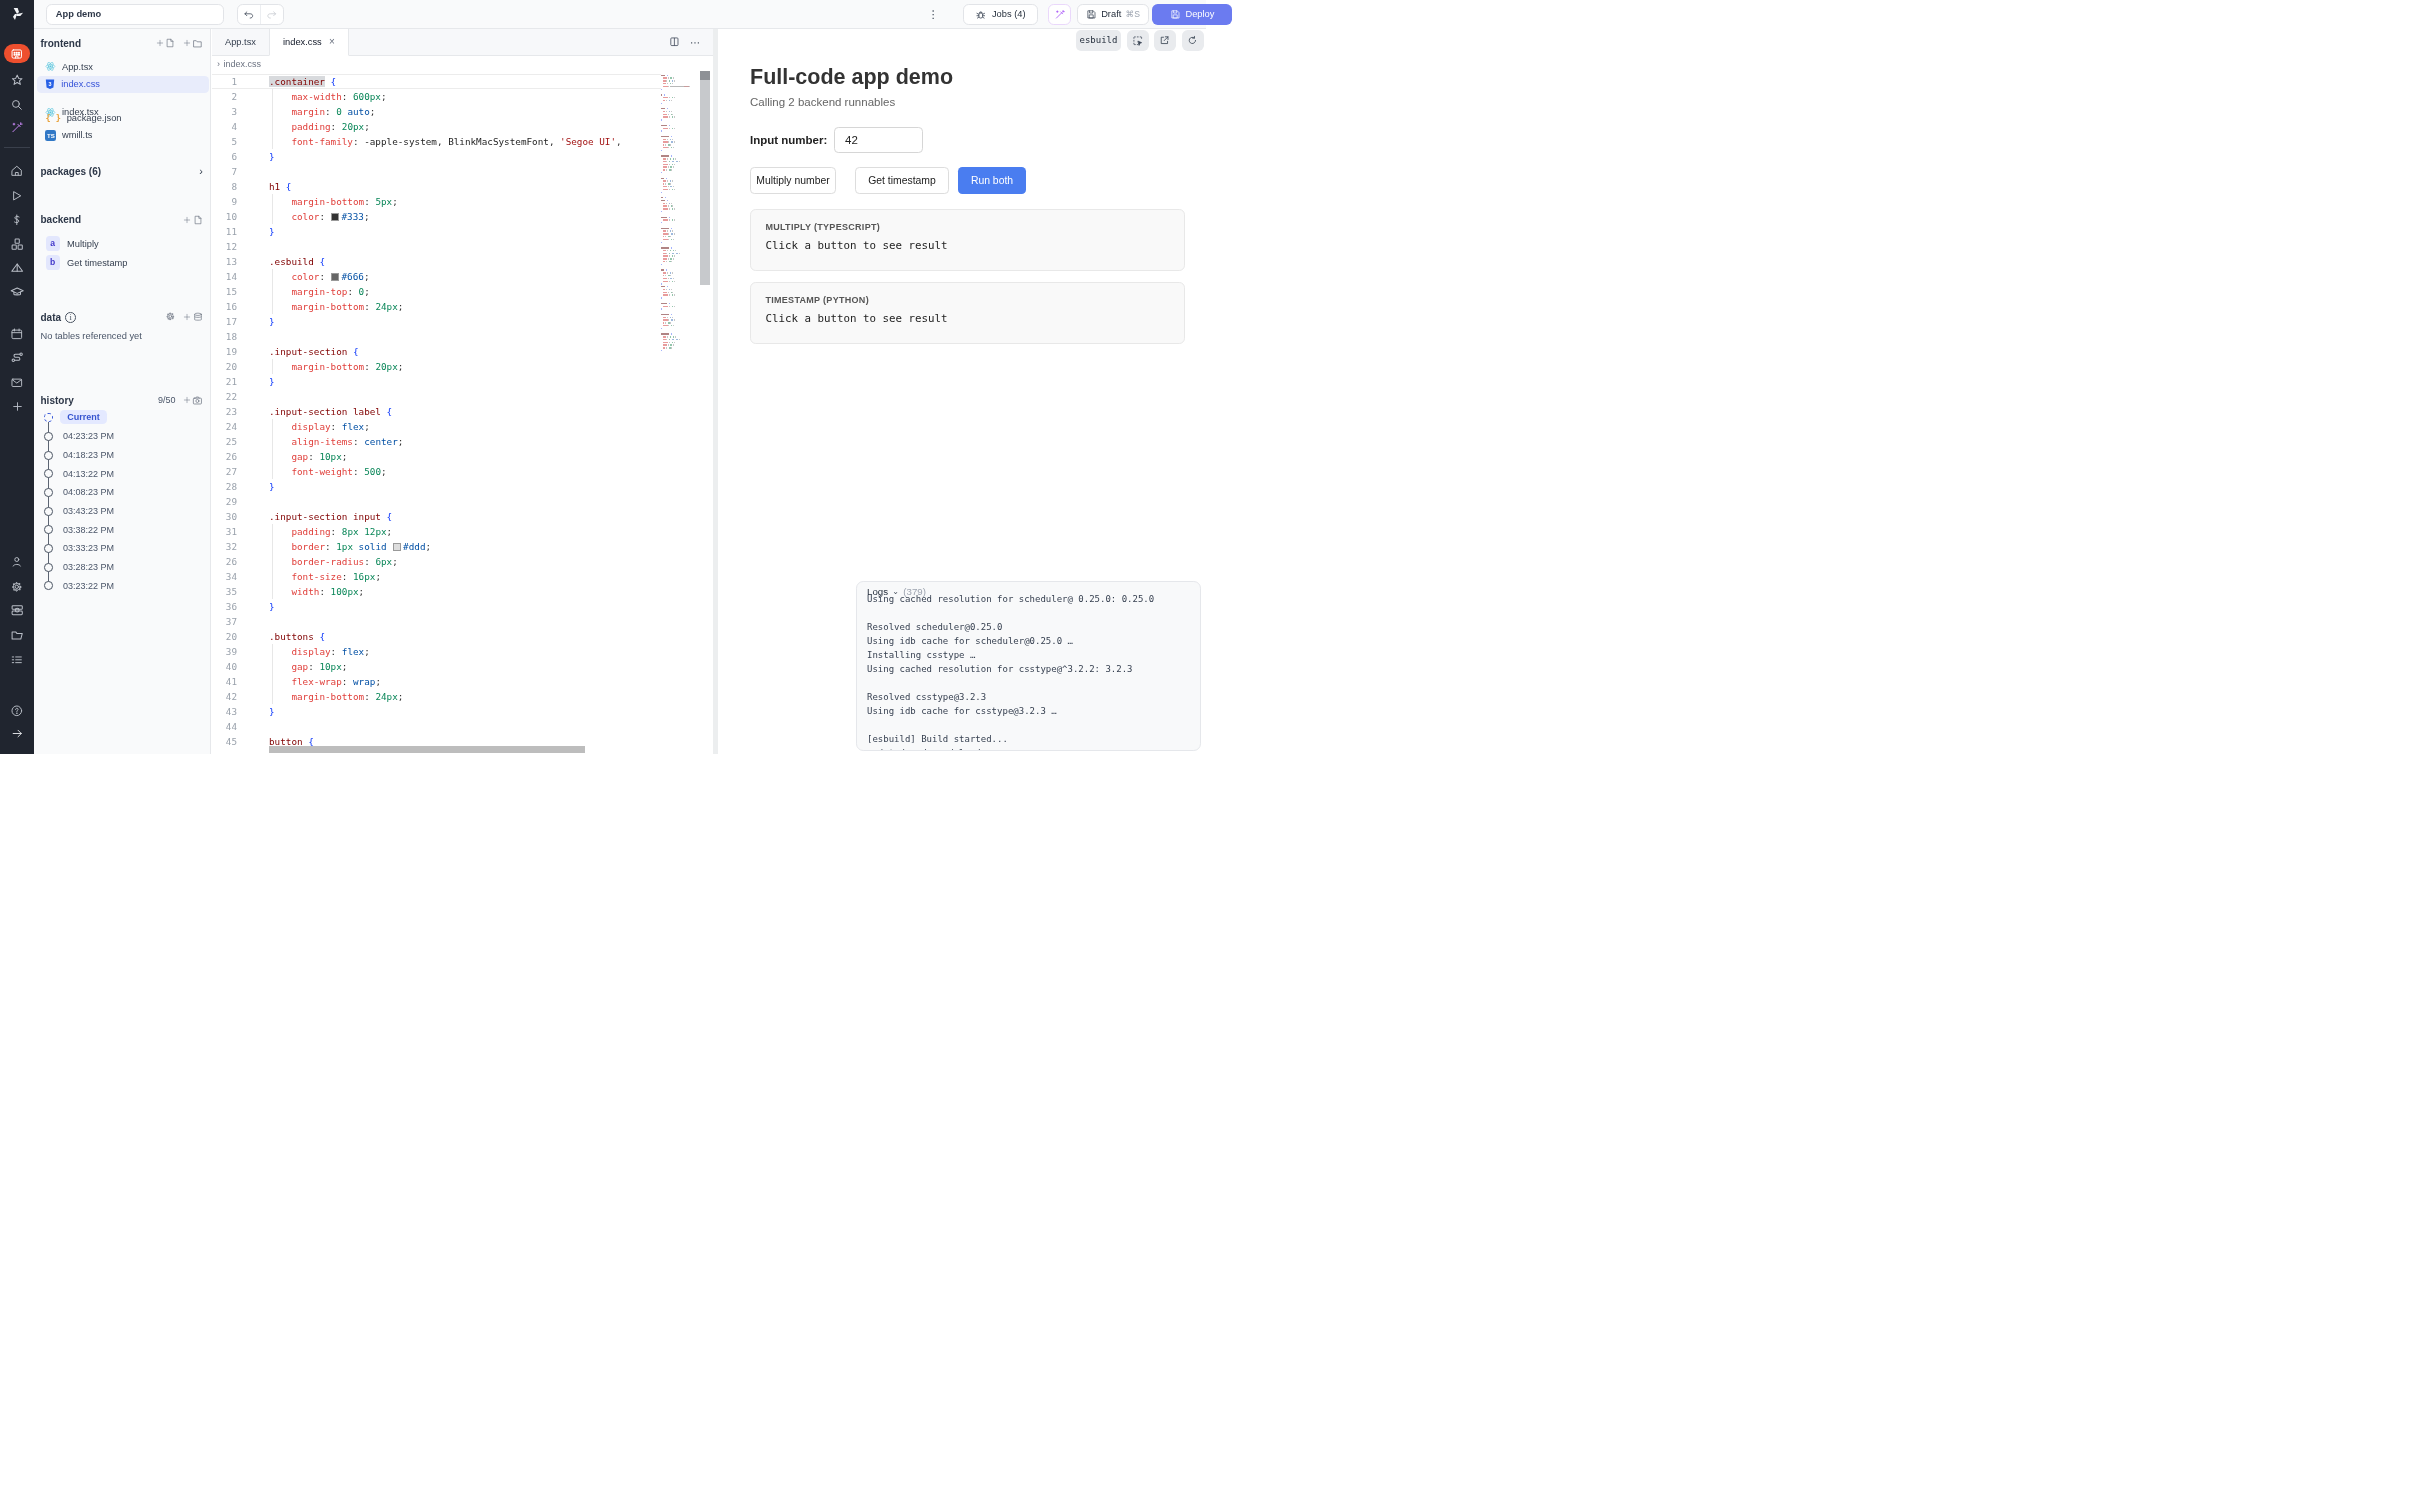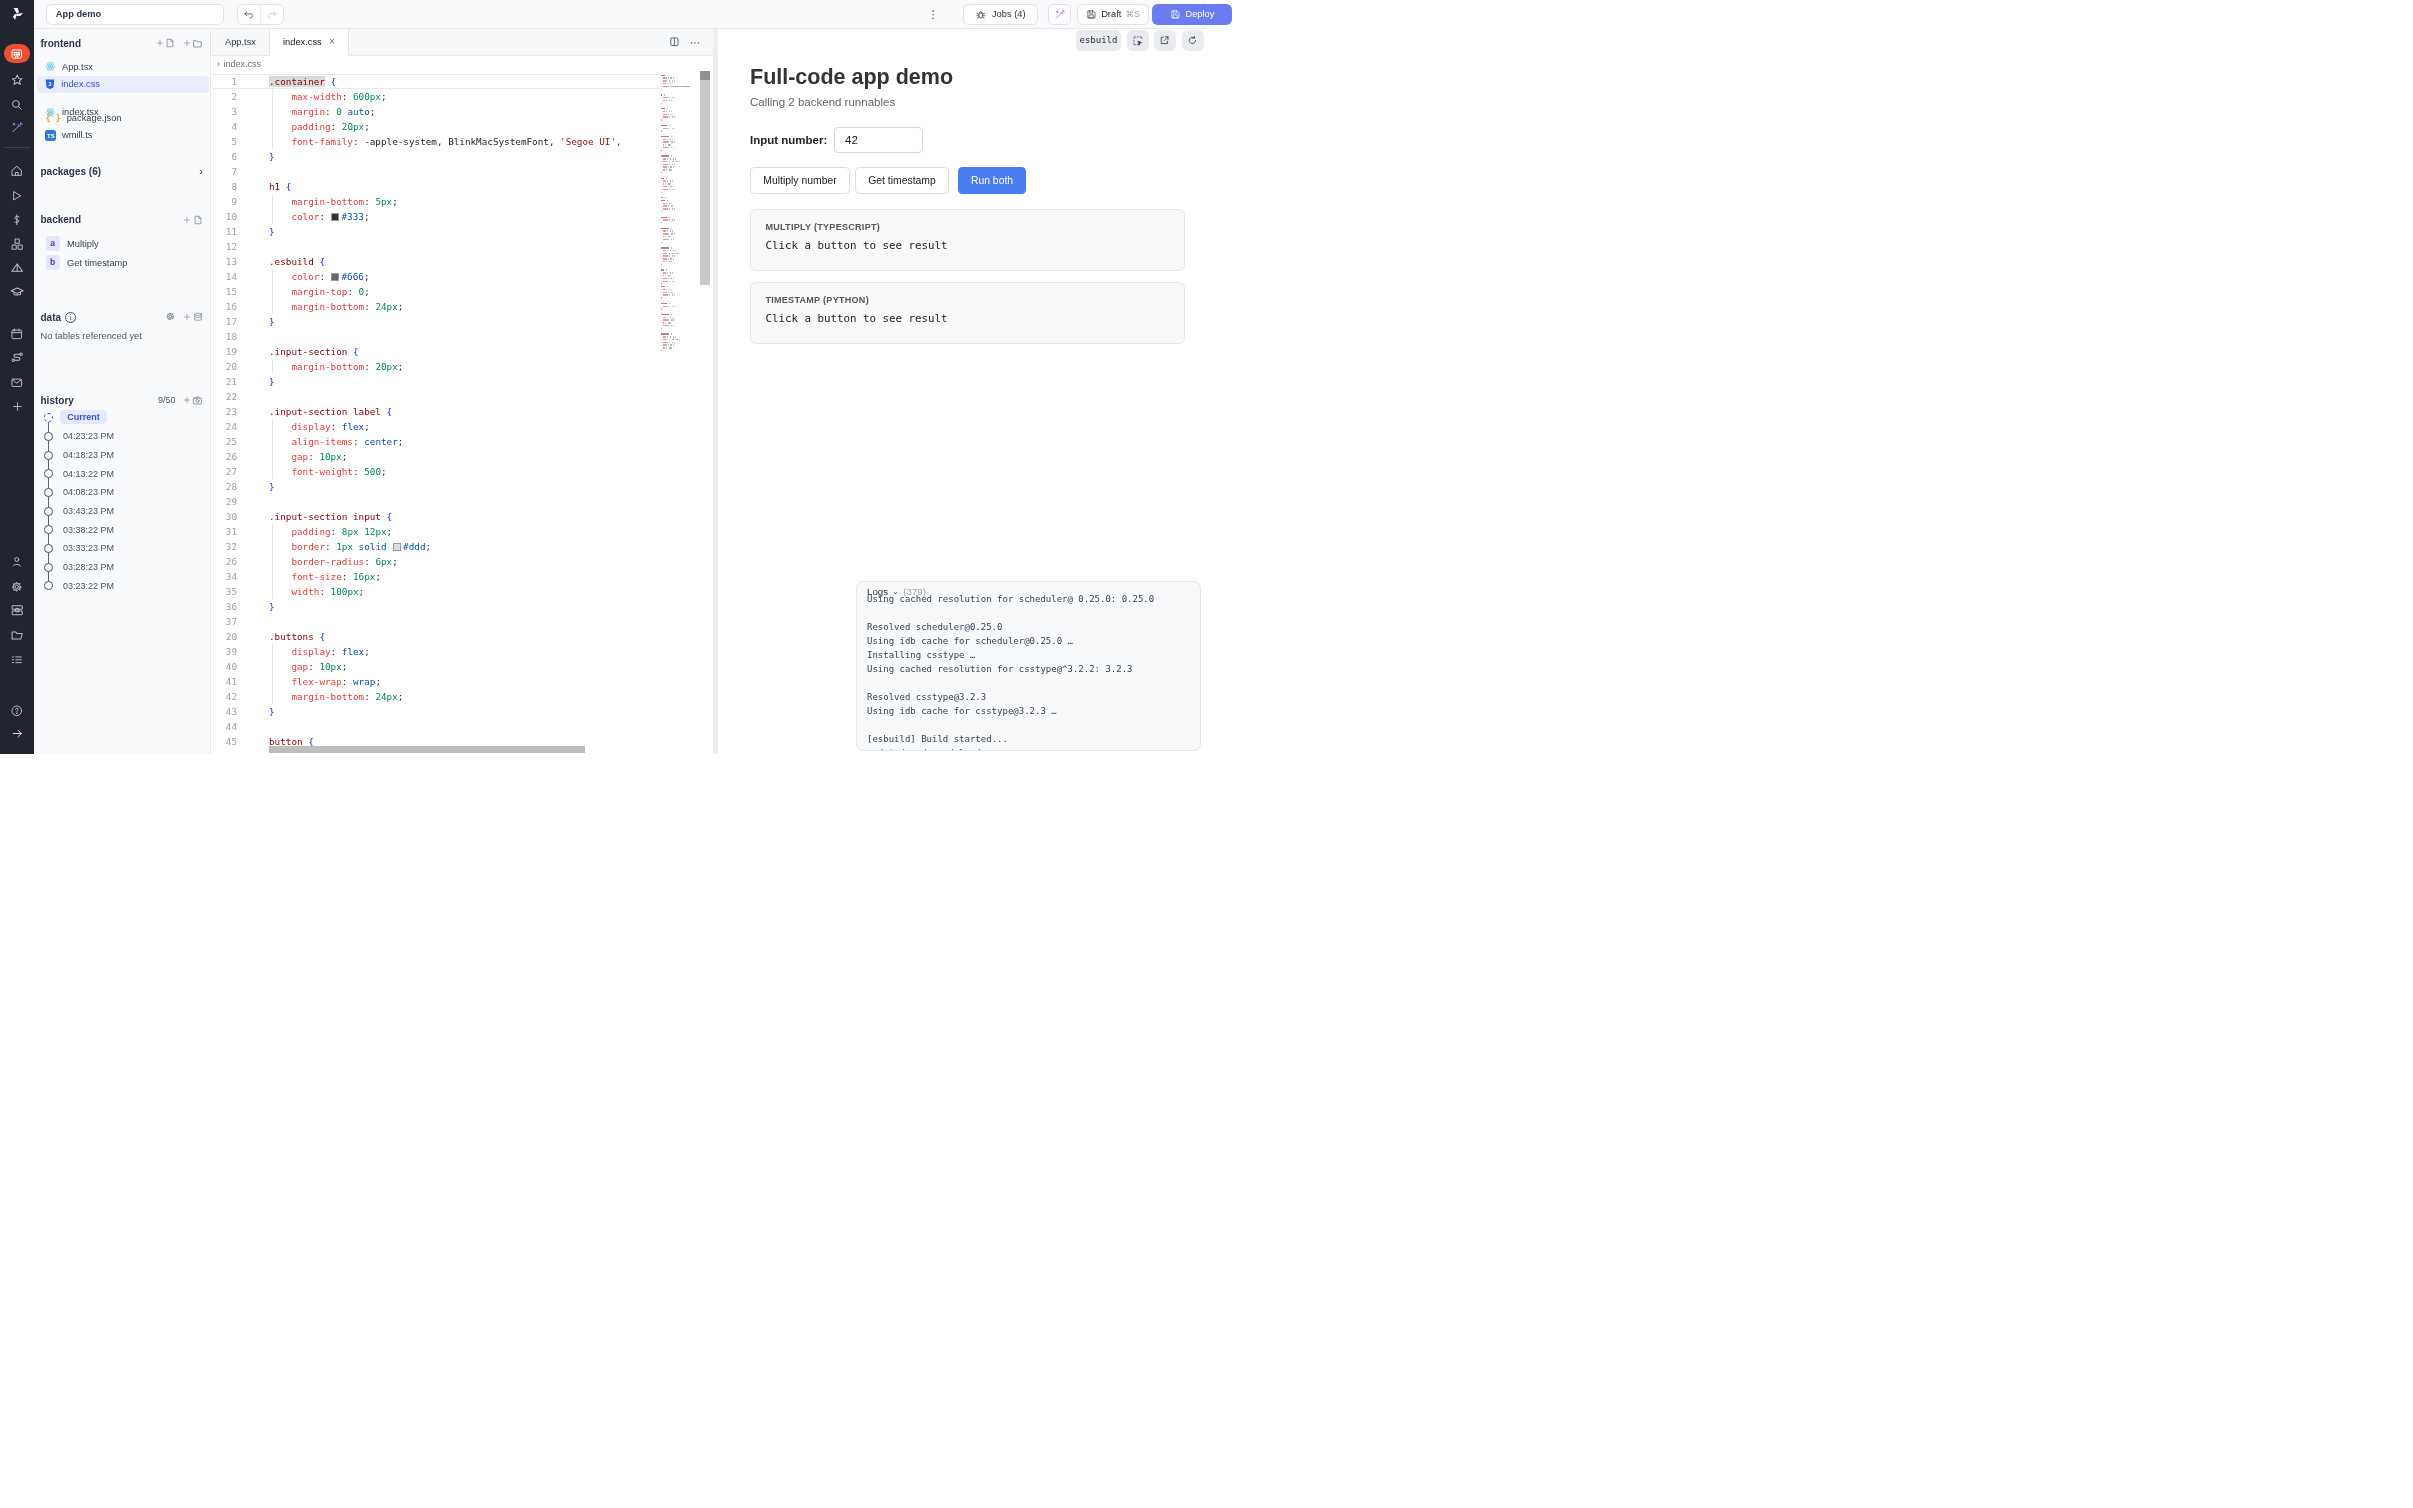--- a/index.html
+++ b/index.html
@@ -80,21 +80,21 @@
 
   
   #preview { position:absolute; left:718px; top:29px; width:489px; height:725px; background:#fff; }
   #bundler { position:absolute; left:358px; top:0.7px; width:45px; height:21.5px; background:#e9ebee; border-radius:5px; display:flex; align-items:center; justify-content:center; font-family:"DejaVu Sans Mono", monospace; font-size:9px; color:#1f2937; }
   .pv-tool { position:absolute; top:0.7px; width:21.5px; height:21.5px; background:#e9ebee; border-radius:5.7px; display:flex; align-items:center; justify-content:center; }
   #pv-title { position:absolute; left:32px; top:36px; font-size:21.5px; font-weight:700; color:#333; }
   #pv-sub { position:absolute; left:32px; top:67px; font-size:11.5px; color:#666; }
   #pv-label { position:absolute; left:32px; top:105px; font-size:11.5px; font-weight:600; color:#222; }
   #pv-input { position:absolute; left:116px; top:98px; width:89px; height:26px; border:0.7px solid #d6d6d6; border-radius:4.3px; padding:0 10px; font-size:11.5px; color:#222; background:#fff; }
   .pv-btn { position:absolute; top:138px; height:26.6px; border:0.7px solid #ddd; border-radius:4.3px; background:#fff; font-size:10.4px; color:#222; display:flex; align-items:center; justify-content:center; cursor:pointer; }
-  #pv-btn-0 { left:32px; width:100px; }
+  #pv-btn-0 { left:32px; width:86px; }
   #pv-btn-1 { left:137px; width:94px; }
   #pv-btn-2 { left:240px; width:68px; background:#4a7df0; border:none; color:#fff; }
   .pv-card { position:absolute; left:32px; width:435px; height:62px; background:#f9f9f9; border:0.7px solid #e8e8e8; border-radius:5.7px; padding:12.2px 14.4px; }
   #pv-card-0 { top:180px; } #pv-card-1 { top:253px; }
   .pv-card .ct { font-size:9px; font-weight:700; letter-spacing:0.3px; color:#555; }
   .pv-card .cb { margin-top:7.2px; font-family:"DejaVu Sans Mono", monospace; font-size:10.8px; color:#222; }
 
   
   #logs { position:absolute; left:856px; top:581px; width:345px; height:170px; background:#f8f9fa; border:0.7px solid #e5e7eb; border-radius:7.2px; overflow:hidden; z-index:15; }
   #logs .lhead { position:relative; z-index:2; display:flex; align-items:center; gap:4.3px; padding:4.3px 0 0 10px; font-size:9.7px; color:#1f2937; }

